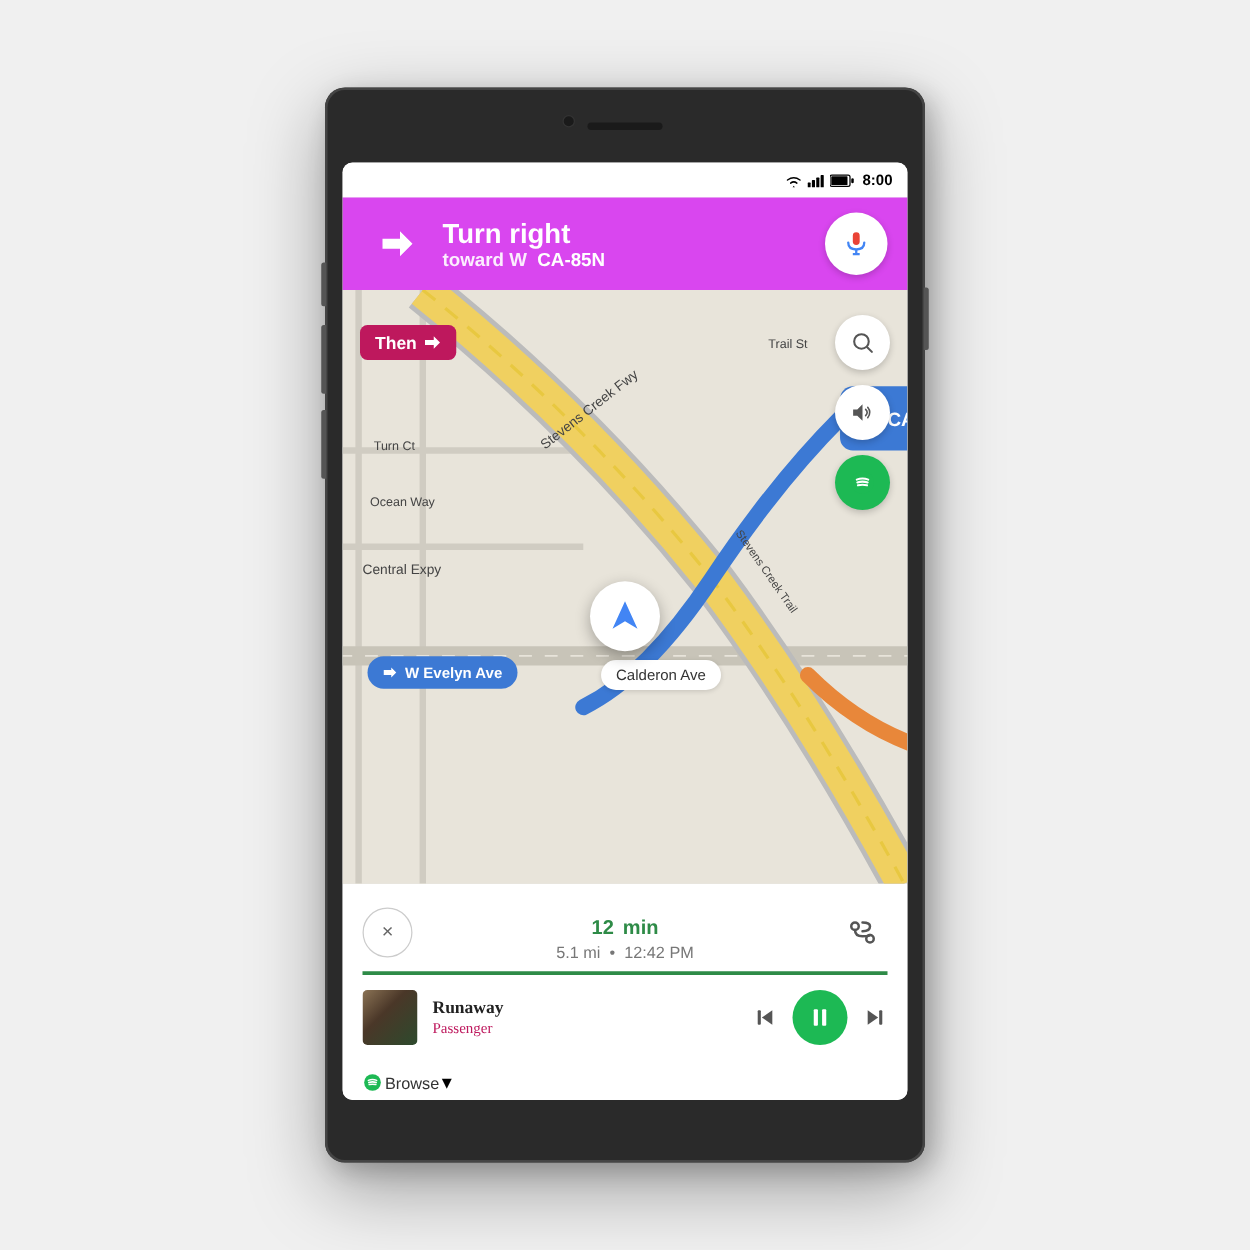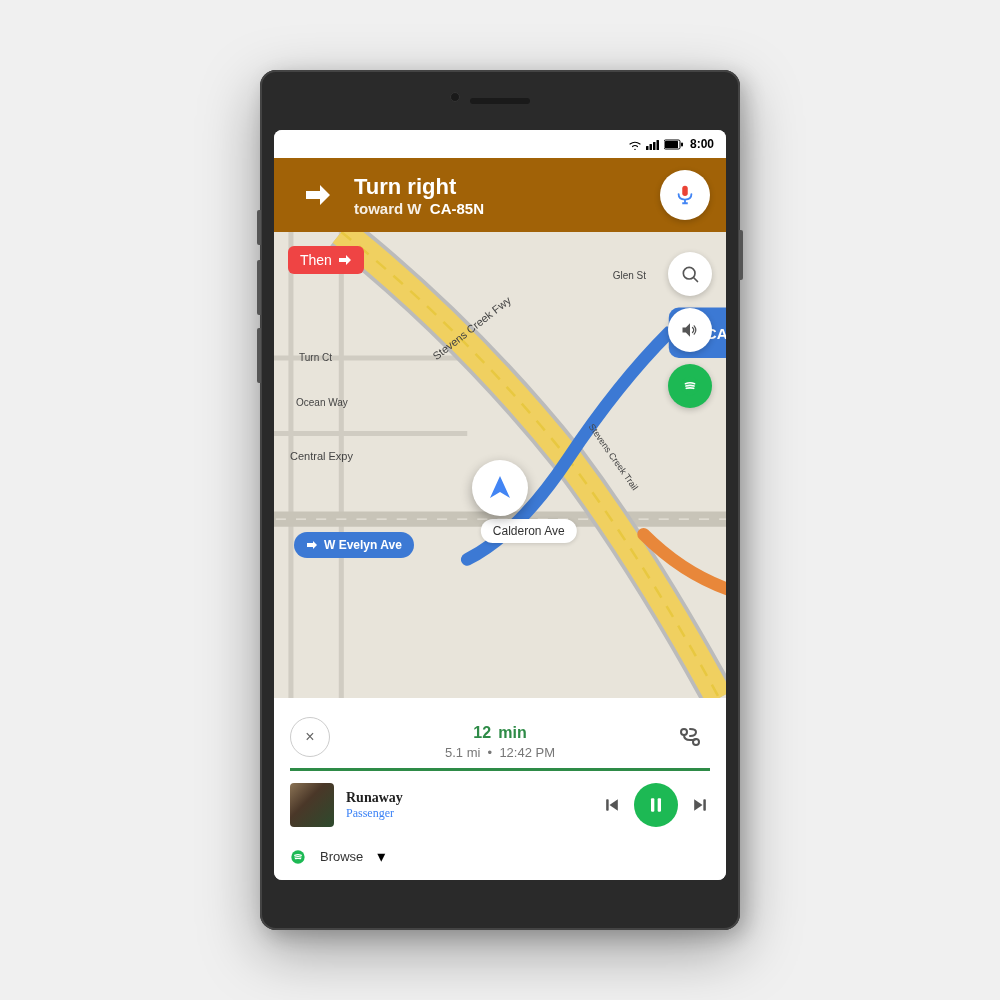--- a/index.html
+++ b/index.html
@@ -60,21 +60,21 @@
     }
 
     .status-icons {
       display: flex;
       align-items: center;
       gap: 4px;
     }
 
     
     .nav-header {
-      background: #a16207;
+      background: #d946ef;
       padding: 12px 16px;
       display: flex;
       align-items: center;
       gap: 16px;
       flex-shrink: 0;
       position: relative;
     }
 
     .turn-arrow-icon {
       width: 48px;
@@ -135,28 +135,28 @@
     .map-svg {
       position: absolute;
       top: 0; left: 0; right: 0; bottom: 0;
       width: 100%;
       height: 100%;
     }
 
     
     .then-badge {
       position: absolute;
-      top: 14px;
+      top: 28px;
       left: 14px;
-      background: #ef4444;
+      background: #be185d;
       color: white;
       padding: 6px 12px;
       border-radius: 6px;
       font-size: 14px;
-      font-weight: 400;
+      font-weight: 700;
       display: flex;
       align-items: center;
       gap: 6px;
       z-index: 10;
     }
 
     
     .side-buttons {
       position: absolute;
       right: 14px;
@@ -344,21 +344,21 @@
     }
 
     .track-name {
       font-size: 14px;
       font-weight: 600;
       color: #222;
     }
 
     .track-artist {
       font-size: 12px;
-      color: #3b82f6;
+      color: #be185d;
     }
 
     .player-controls {
       display: flex;
       align-items: center;
       gap: 12px;
     }
 
     .ctrl-btn {
       display: flex;
@@ -372,24 +372,24 @@
       height: 44px;
       background: #1DB954;
       border-radius: 50%;
       display: flex;
       align-items: center;
       justify-content: center;
     }
 
     
     .spotify-browse {
-      padding: 8px 16px 14px;
-      display: flex;
-      align-items: center;
-      gap: 14px;
+      padding: 8px 16px 4px;
+      display: flex;
+      align-items: center;
+      gap: 2px;
     }
 
     .spotify-browse-text {
       font-size: 13px;
       font-weight: 500;
       color: #333;
     }
 
     
     .phone-speaker {
@@ -566,27 +566,27 @@
             <svg width="22" height="22" viewBox="0 0 24 24">
               <circle cx="12" cy="12" r="10" fill="#1DB954"></circle>
               <path d="M7 9.5 Q12 7.5 17 9.5" stroke="white" stroke-width="1.8" fill="none" stroke-linecap="round"></path>
               <path d="M7.5 12 Q12 10.5 16.5 12" stroke="white" stroke-width="1.8" fill="none" stroke-linecap="round"></path>
               <path d="M8 14.5 Q12 13.5 16 14.5" stroke="white" stroke-width="1.8" fill="none" stroke-linecap="round"></path>
             </svg>
           </div>
         </div>
 
         <div class="map-label" style="top: 90px; left: 150px; transform: rotate(-38deg);">Stevens Creek Fwy</div>
-        <div class="map-label-h" style="top: 38px; right: 80px; font-size:10px;">Glen St</div>
+        <div class="map-label-h" style="top: 38px; right: 80px; font-size:10px;">Trail St</div>
         <div class="map-label-h" style="top: 120px; left: 25px; font-size:10px;">Turn Ct</div>
         <div class="map-label-h" style="top: 165px; left: 22px; font-size:10px;">Ocean Way</div>
         <div class="map-label-h" style="top: 218px; left: 16px; font-size:11px;">Central Expy</div>
         <div class="map-label" style="top: 220px; left: 300px; transform: rotate(55deg); font-size:9px;">Stevens Creek Trail</div>
 
-        <div class="map-direction-badge" style="bottom: 140px; left: 20px; justify-content: space-between;">
+        <div class="map-direction-badge" style="bottom: 156px; left: 20px; justify-content: space-between;">
           <svg width="12" height="12" viewBox="0 0 12 12" fill="white">
             <path d="M6 1 L10 5 L8 5 L8 11 L4 11 L4 5 L2 5 Z" transform="rotate(90 6 6)"></path>
           </svg>
           <span>W Evelyn Ave</span>
         </div>
 
         <div class="calderon-badge">
           <span>Calderon Ave</span>
         </div>
 

